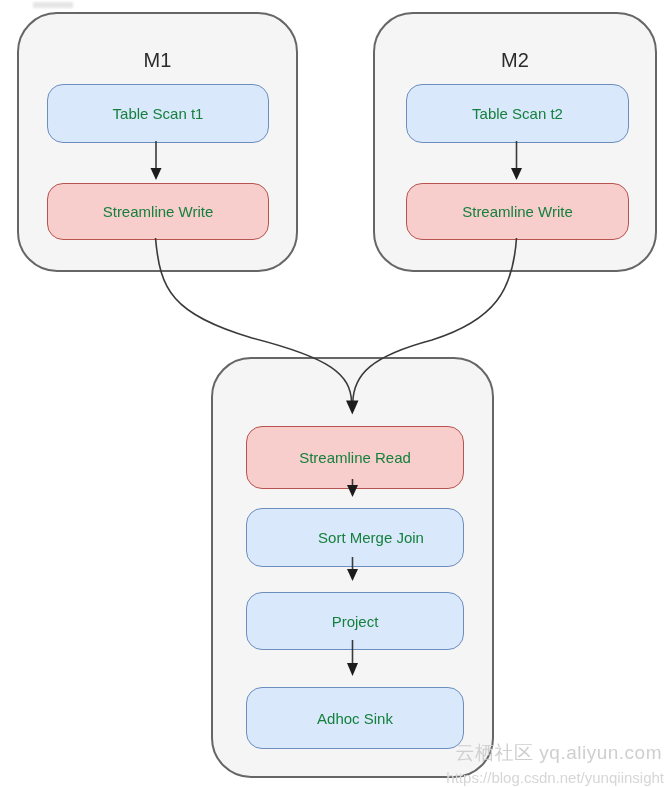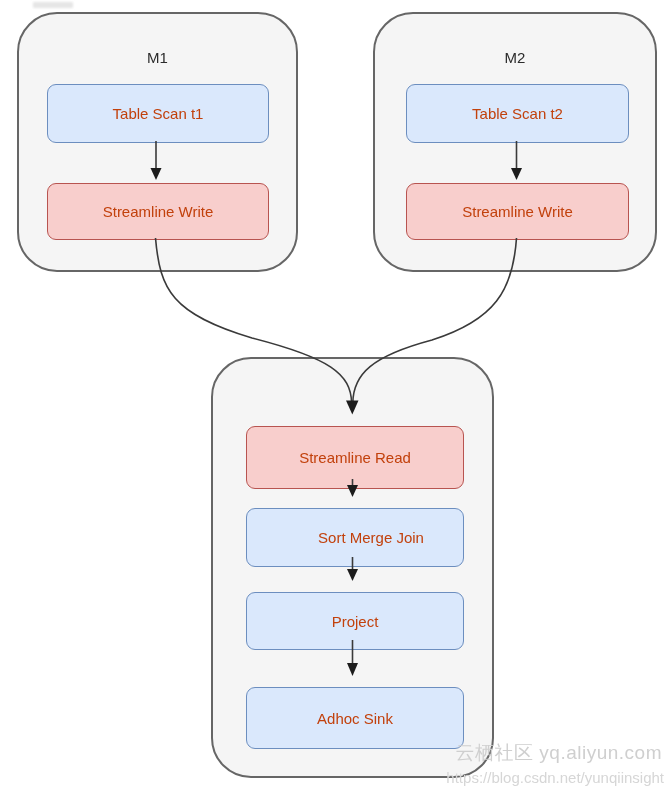--- a/index.html
+++ b/index.html
@@ -25,32 +25,32 @@
   }
   #g-m1 { left: 17px; top: 12px; width: 281px; height: 260px; }
   #g-m2 { left: 373px; top: 12px; width: 284px; height: 260px; }
   #g-reducer { left: 211px; top: 349px; width: 283px; height: 421px; margin-top: 8px; }
   .group-label {
     position: absolute;
     top: 35px;
     left: 0;
     width: 100%;
     text-align: center;
-    font-size: 15px;
+    font-size: 20px;
     color: #2b2b2b;
   }
   .node {
     position: absolute;
     box-sizing: border-box;
     display: flex;
     align-items: center;
     justify-content: center;
-    border-radius: 9px;
+    border-radius: 16px;
     font-size: 15px;
-    color: #c2410c;
+    color: #15803d;
     text-align: right;
   }
   .node.blue { background: #dae8fc; border: 1.5px solid #6c8ebf; }
   .node.red  { background: #f8cecc; border: 1.5px solid #b85450; }
 
   #n-m1-scan  { left: 28px; top: 70px;  width: 222px; height: 59px; }
   #n-m1-write { left: 28px; top: 169px; width: 222px; height: 57px; }
   #n-m2-scan  { left: 31px; top: 70px;  width: 223px; height: 59px; }
   #n-m2-write { left: 31px; top: 169px; width: 223px; height: 57px; }
   #n-read     { left: 33px; top: 67px;  width: 218px; height: 63px; }

